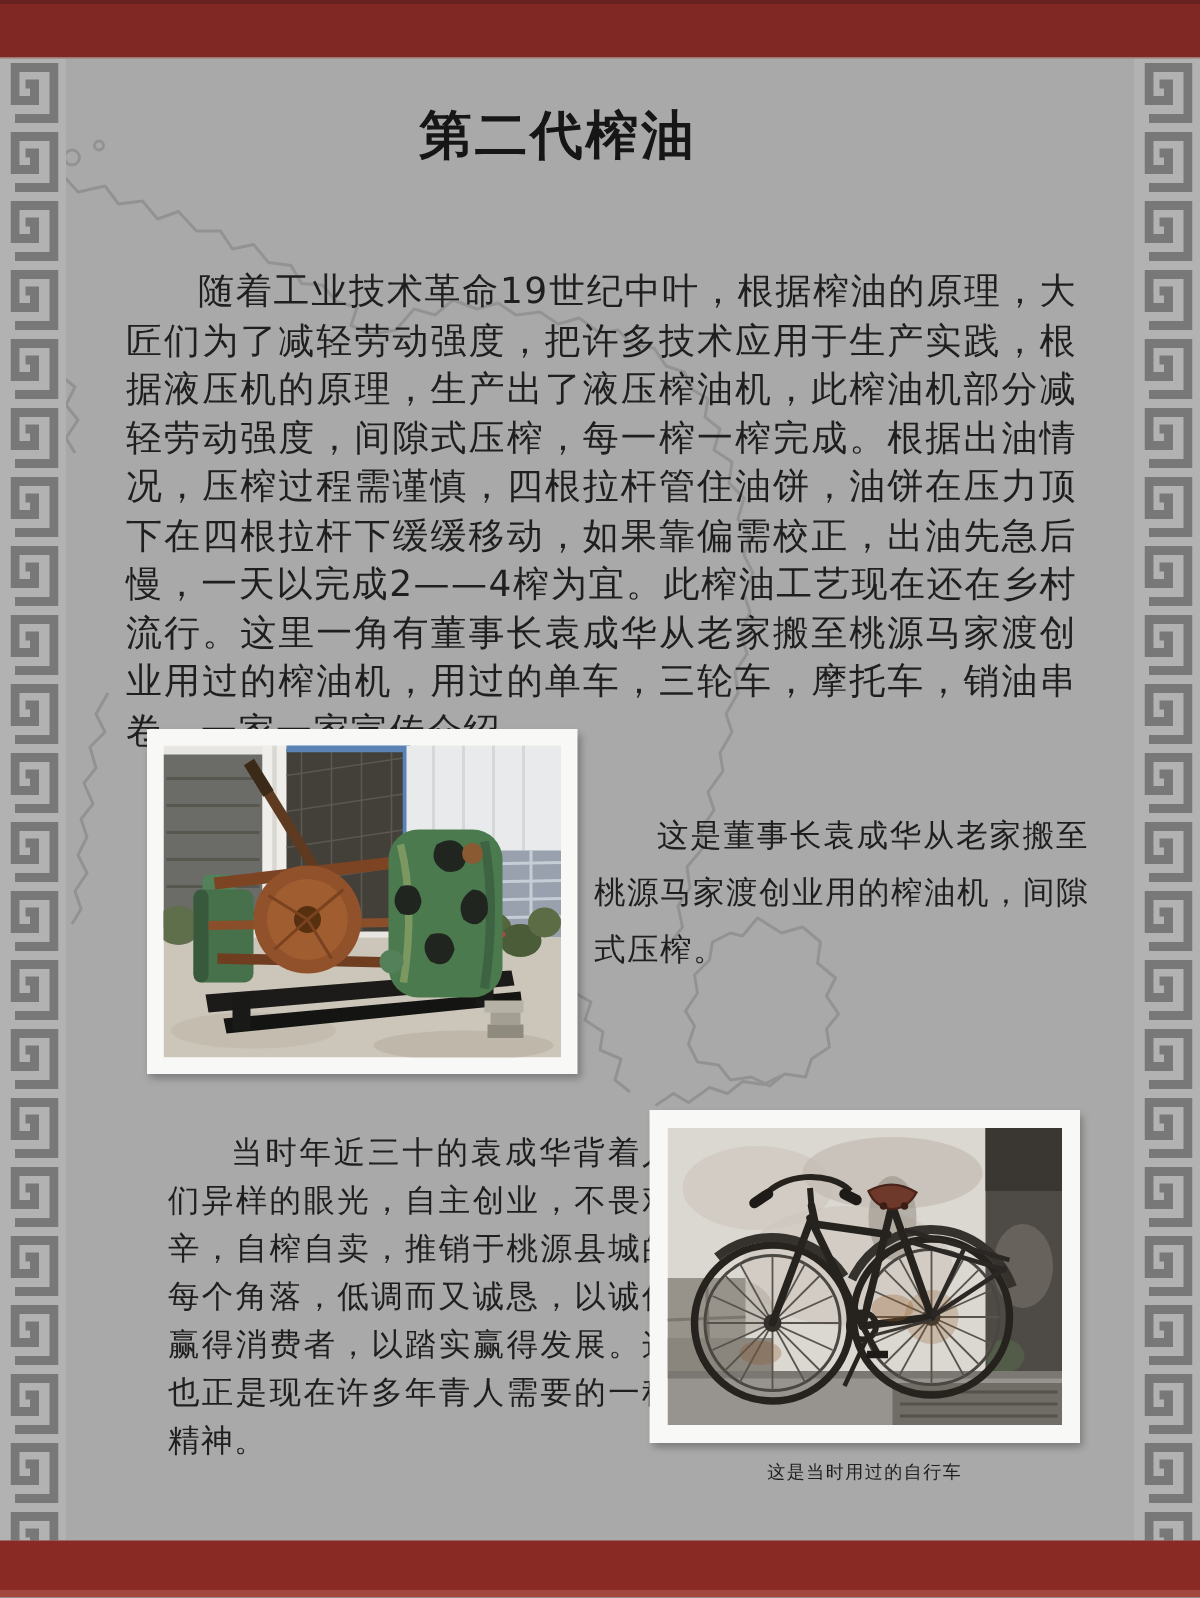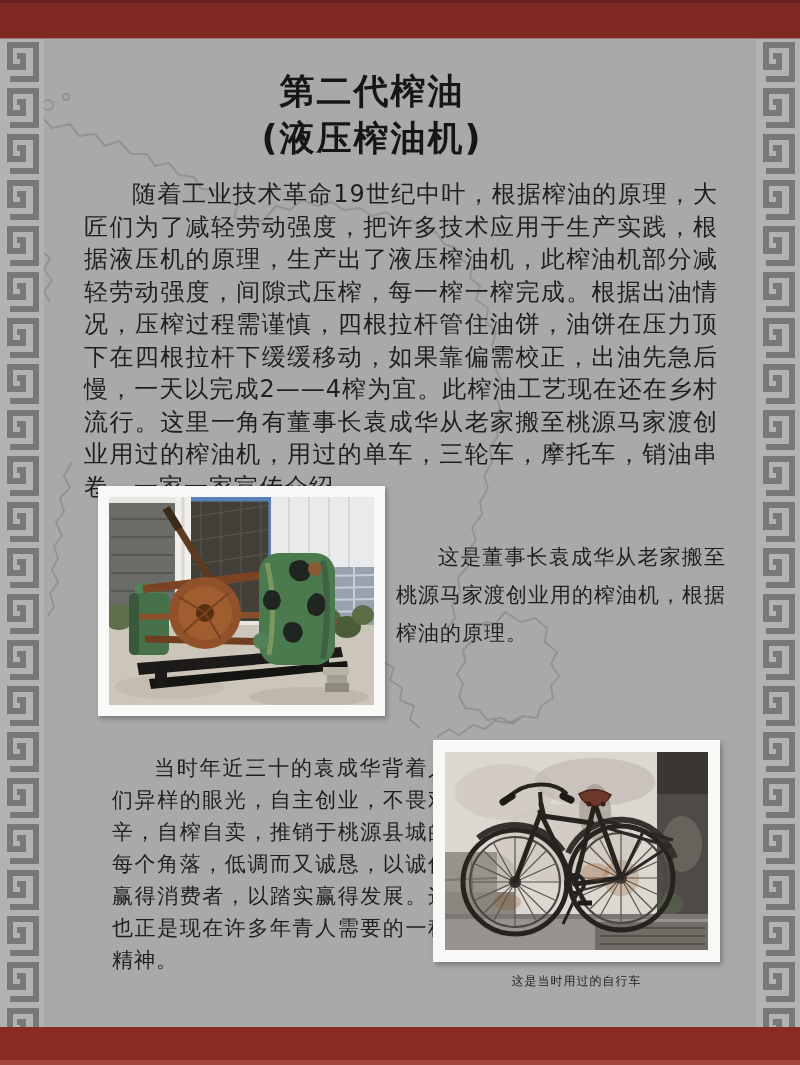--- a/index.html
+++ b/index.html
@@ -195,21 +195,20 @@
           <path d="M3 37 H29 V3 H3 V25 H16 V14 H10" fill="none" stroke="#787878" stroke-width="6"></path>
         </svg>
         <svg width="32" height="40" viewBox="0 0 32 40">
           <path d="M3 37 H29 V3 H3 V25 H16 V14 H10" fill="none" stroke="#787878" stroke-width="6"></path>
         </svg>
       </div>
   </div>
 
   <div class="title">
     <div>第二代榨油</div>
-    <div>(液压榨油机)</div>
   </div>
 
   <div class="para p1">随着工业技术革命19世纪中叶，根据榨油的原理，大匠们为了减轻劳动强度，把许多技术应用于生产实践，根据液压机的原理，生产出了液压榨油机，此榨油机部分减轻劳动强度，间隙式压榨，每一榨一榨完成。根据出油情况，压榨过程需谨慎，四根拉杆管住油饼，油饼在压力顶下在四根拉杆下缓缓移动，如果靠偏需校正，出油先急后慢，一天以完成2——4榨为宜。此榨油工艺现在还在乡村流行。这里一角有董事长袁成华从老家搬至桃源马家渡创业用过的榨油机，用过的单车，三轮车，摩托车，销油串卷，一家一家宣传介绍。</div>
 
   <div class="photo photo1">
     <svg width="265" height="208" viewBox="0 0 265 208">
       <rect x="0" y="0" width="265" height="128" fill="#e7e6e2"></rect>
       <rect x="0" y="6" width="66" height="116" fill="#6b6b67"></rect>
       <g stroke="#57574f" stroke-width="2">
         <line x1="2" y1="22" x2="64" y2="22"></line>
@@ -288,21 +287,21 @@
       <path d="M214 64 q8 44 0 98" stroke="#3a5e3e" stroke-width="6" fill="none" opacity="0.8"></path>
       <path d="M182 66 q14 -8 20 6 q0 14 -14 12 q-12 -6 -6 -18 z" fill="#20261f"></path>
       <path d="M206 96 q12 0 10 16 q-6 12 -16 4 q-6 -12 6 -20 z" fill="#20261f"></path>
       <path d="M178 126 q14 -4 16 10 q-4 14 -16 8 q-8 -10 0 -18 z" fill="#20261f"></path>
       <path d="M158 94 q12 -4 14 10 q-2 12 -14 8 q-8 -8 0 -18 z" fill="#20261f"></path>
       <circle cx="206" cy="72" r="7" fill="#8a5a33"></circle>
       <circle cx="152" cy="144" r="8" fill="#55815a"></circle>
     </svg>
   </div>
 
-  <div class="para cap1">这是董事长袁成华从老家搬至桃源马家渡创业用的榨油机，根据榨油的原理。</div>
+  <div class="para cap1">这是董事长袁成华从老家搬至桃源马家渡创业用的榨油机，间隙式压榨。</div>
 
   <div class="para p2">当时年近三十的袁成华背着人们异样的眼光，自主创业，不畏艰辛，自榨自卖，推销于桃源县城的每个角落，低调而又诚恳，以诚信赢得消费者，以踏实赢得发展。这也正是现在许多年青人需要的一种精神。</div>
 
   <div class="photo photo2">
     <svg width="263" height="198" viewBox="0 0 263 198">
       <rect x="0" y="0" width="263" height="162" fill="#dbd7d1"></rect>
       <ellipse cx="60" cy="40" rx="50" ry="28" fill="#cfc9c2" opacity="0.8"></ellipse>
       <ellipse cx="150" cy="30" rx="60" ry="24" fill="#c2bbb2" opacity="0.7"></ellipse>
       <ellipse cx="120" cy="92" rx="70" ry="40" fill="#cbc5bd" opacity="0.6"></ellipse>
       <ellipse cx="150" cy="60" rx="16" ry="28" fill="#8e877d" opacity="0.5"></ellipse>

